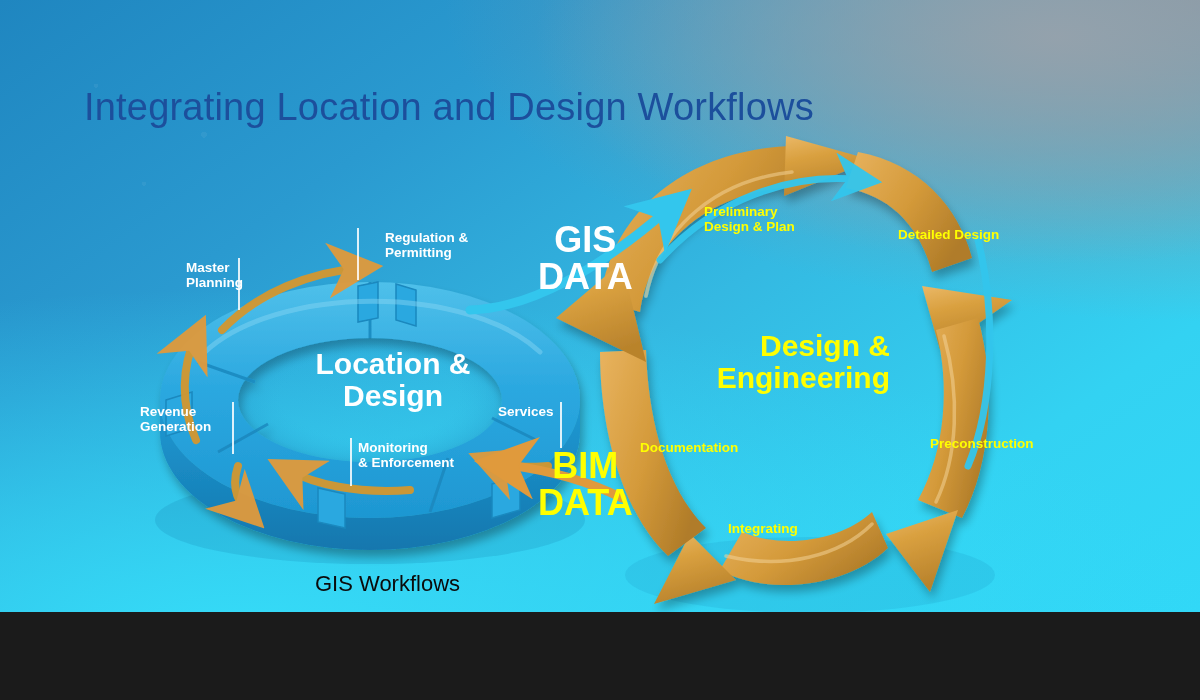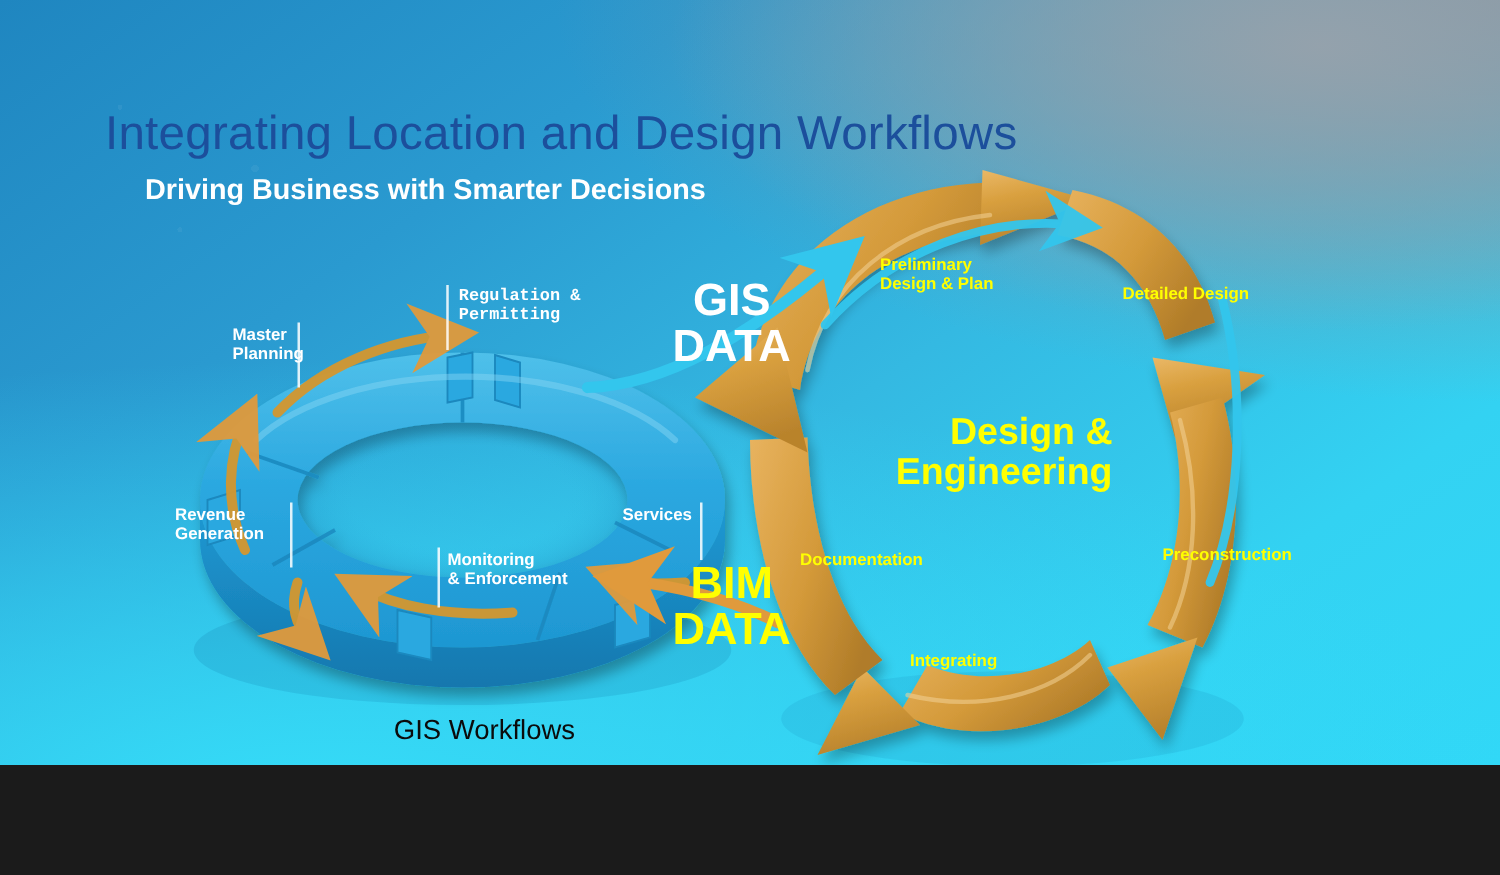--- a/index.html
+++ b/index.html
@@ -275,23 +275,22 @@
     </g>
 
     <path d="M 470,310 C 530,308 596,272 672,206" fill="none" stroke="#33c6ed" stroke-width="9" stroke-linecap="round" marker-end="url(#mkCyan)"></path>
 
     <path d="M 622,498 C 590,482 552,470 500,464" fill="none" stroke="#e09a3c" stroke-width="9" stroke-linecap="round" marker-end="url(#mkOrange)"></path>
   </svg>
 
   <div class="textlayer">
 
     <div class="title">Integrating Location and Design Workflows</div>
-    <div class="subtitle">Driving Business with Smarter Decisions</div>
-
-    <div class="node-label white" style="left:367px; top:230px;font-family:Liberation Mono, monospace;">Regulation &amp;
+
+    <div class="node-label white" style="left:385px; top:230px;">Regulation &amp;
 Permitting</div>
     <div class="leader" style="left:357px; top:228px; height:52px;"></div>
 
     <div class="node-label white" style="left:186px; top:260px;">Master
 Planning</div>
     <div class="leader" style="left:238px; top:258px; height:52px;"></div>
 
     <div class="node-label white" style="left:140px; top:404px;">Revenue
 Generation</div>
     <div class="leader" style="left:232px; top:402px; height:52px;"></div>
@@ -307,20 +306,22 @@
 Design &amp; Plan</div>
 
     <div class="node-label yellow" style="left:898px; top:227px;">Detailed Design</div>
 
     <div class="node-label yellow" style="left:930px; top:436px;">Preconstruction</div>
 
     <div class="node-label yellow" style="left:728px; top:521px;">Integrating</div>
 
     <div class="node-label yellow" style="left:640px; top:440px;">Documentation</div>
 
+    <div class="ring-center-label white" style="left:308px; top:348px; width:170px;">Location &amp;
+Design</div>
 
     <div class="ring-center-label yellow" style="left:690px; top:330px; width:200px;text-align:right;">Design &amp;
 Engineering</div>
 
     <div class="flow-label white" style="left:538px; top:222px; text-align:center;">GIS
 DATA</div>
 
     <div class="flow-label yellow" style="left:538px; top:448px; text-align:center;">BIM
 DATA</div>
 

